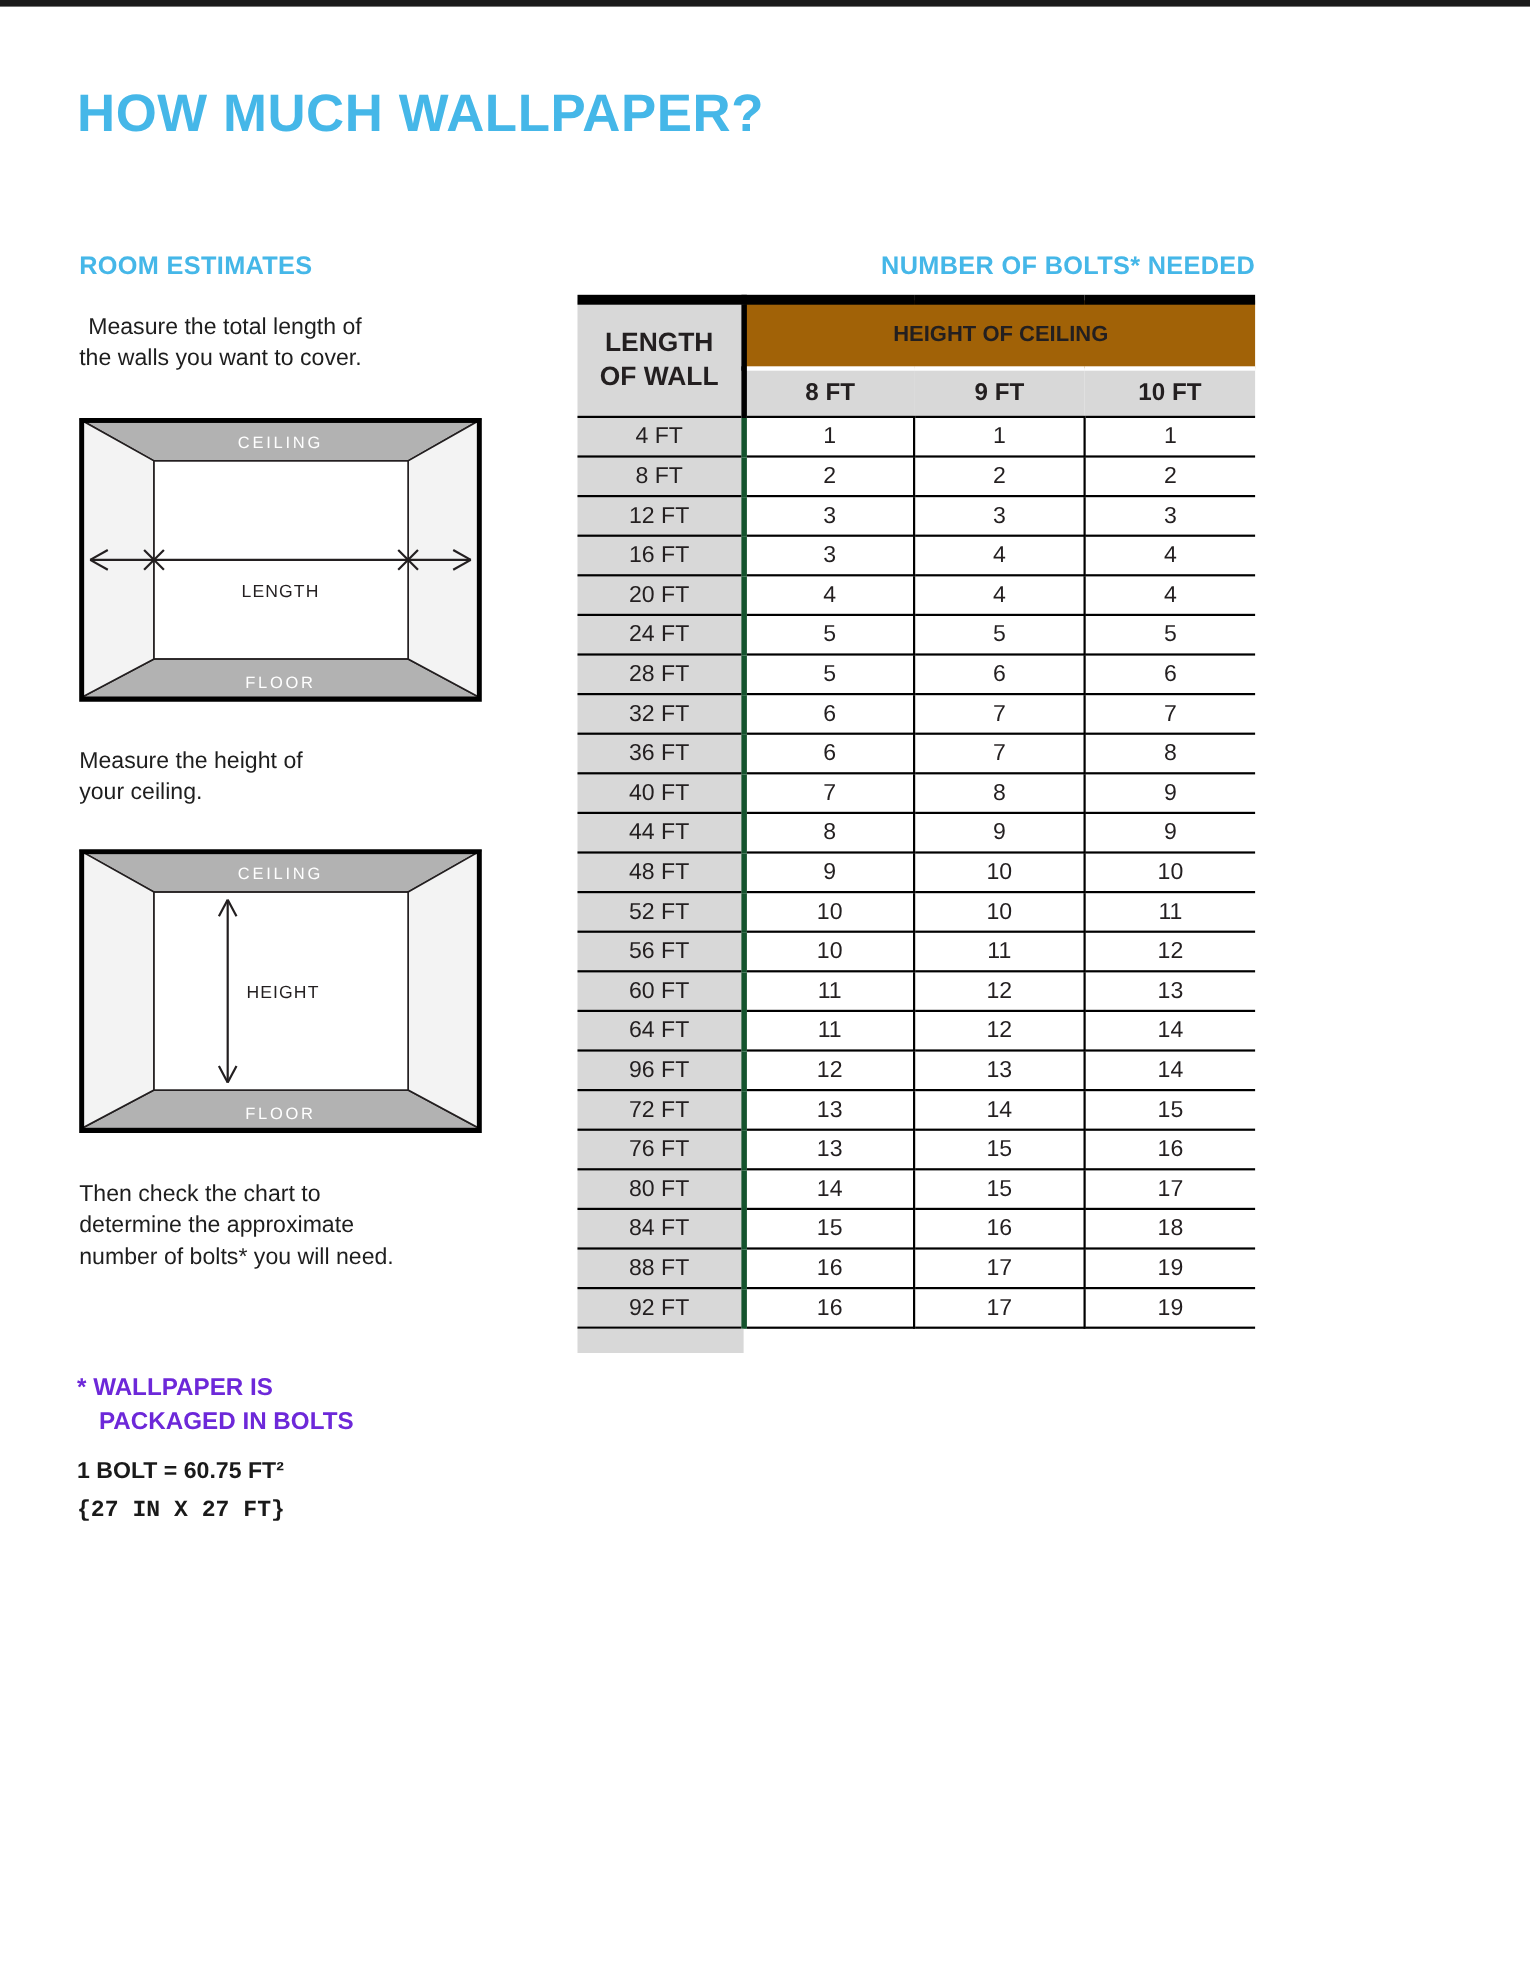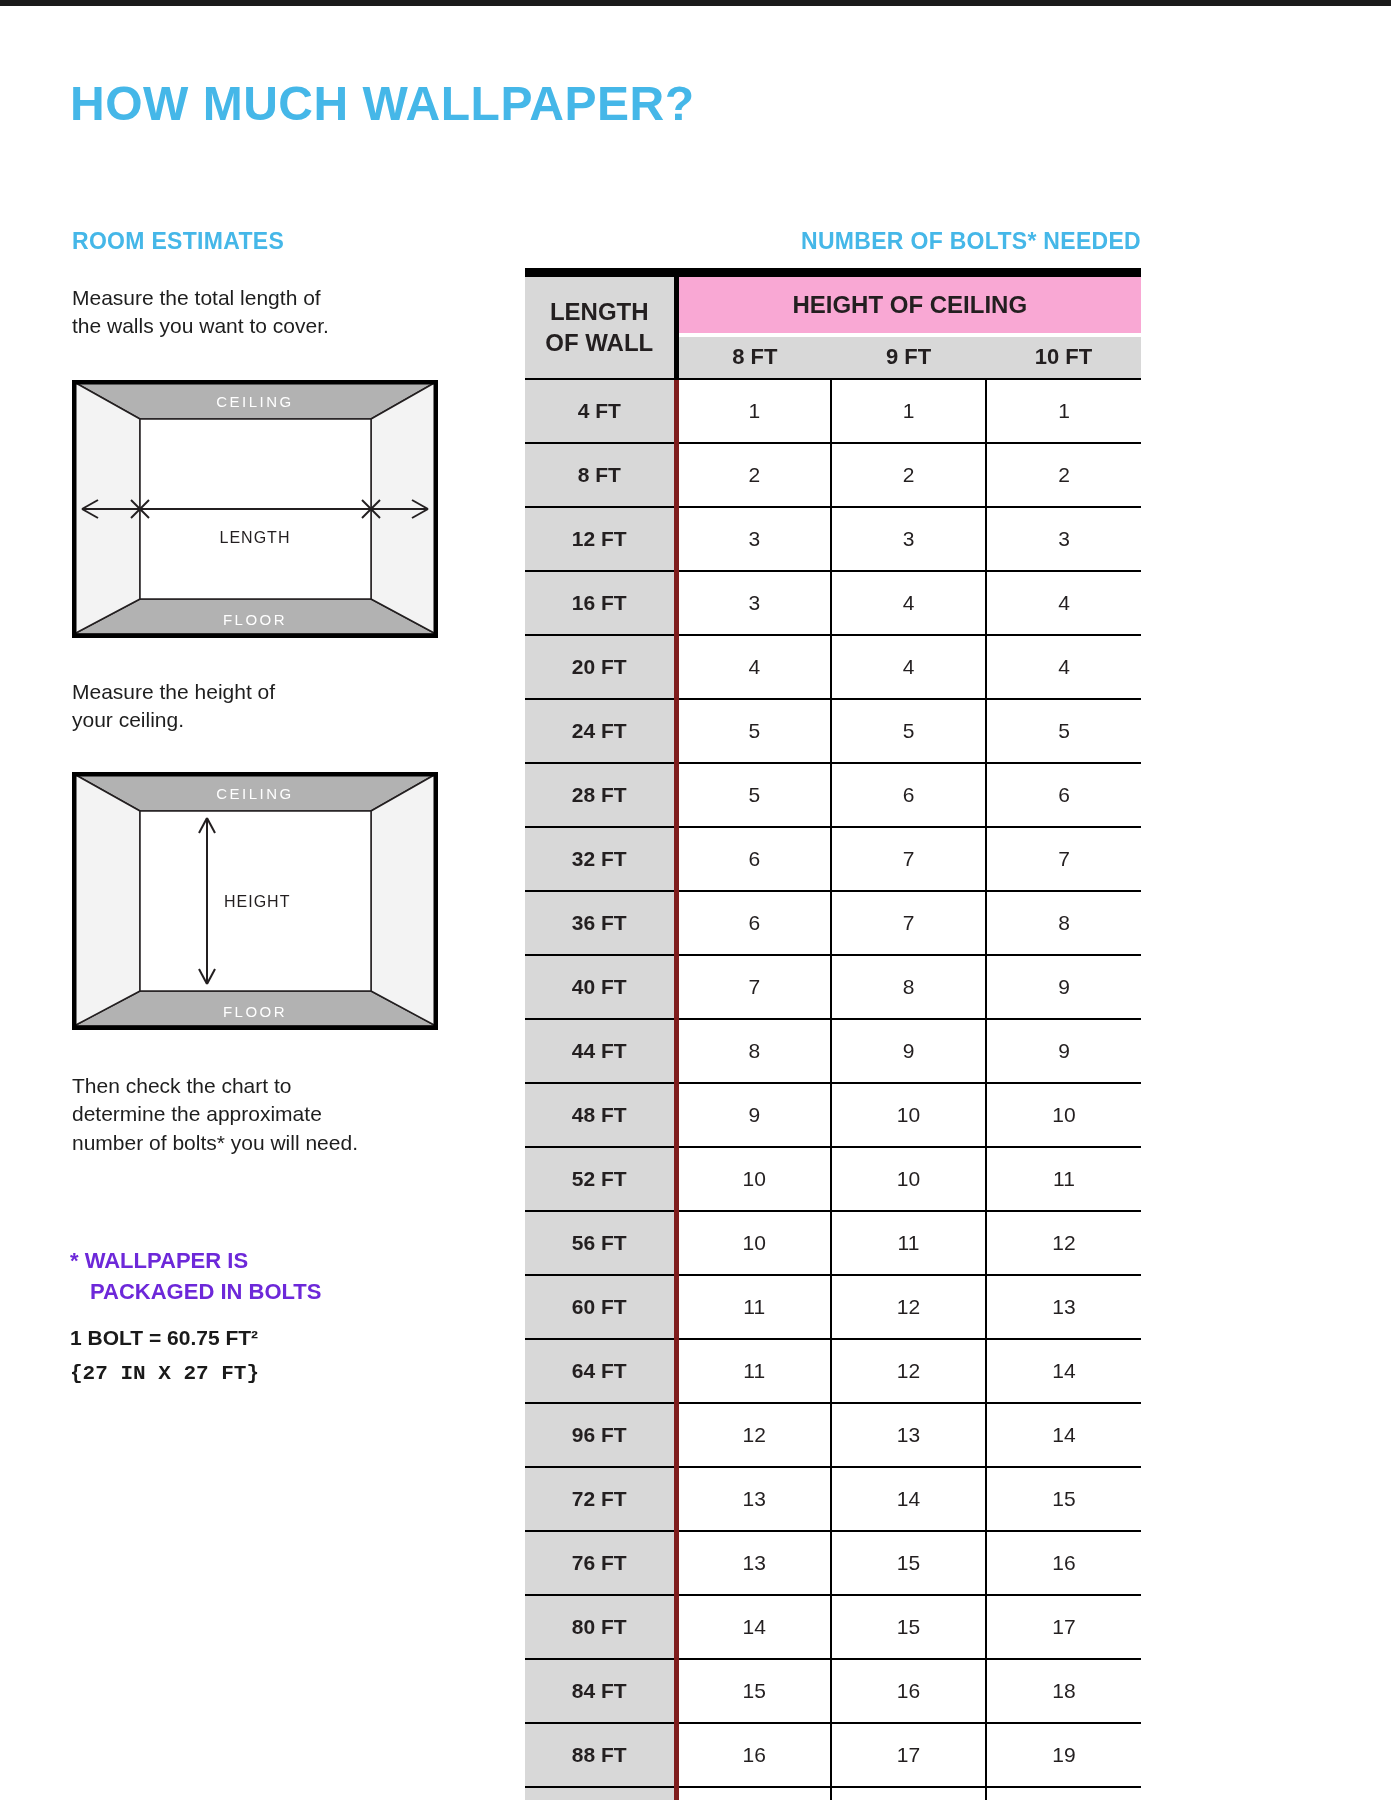--- a/index.html
+++ b/index.html
@@ -26,21 +26,21 @@
     font-size: 23px; font-weight: bold; color: #45b7e8;
     letter-spacing: 0.3px;
   }
   .room-estimates-heading { left: 72px; }
   .table-heading { left: 525px; width: 616px; text-align: right; }
   .para {
     position: absolute; left: 72px;
     font-size: 21px; line-height: 1.35; color: #1e1e1e;
     white-space: pre-line;
   }
-  .para1 { top: 284px; }
+  .para1 { top: 284px; text-align: right; }
   .para2 { top: 678px; }
   .para3 { top: 1072px; }
   .diagram { position: absolute; left: 72px; }
   .diagram1 { top: 380px; }
   .diagram2 { top: 772px; }
   .diagram .band { fill: #b2b2b2; stroke: #231f20; stroke-width: 1.5; }
   .diagram .wall { fill: #f3f3f3; stroke: #231f20; stroke-width: 1.5; }
   .diagram .backwall { fill: #ffffff; stroke: #231f20; stroke-width: 1.5; }
   .diagram .outer { fill: none; stroke: #000000; stroke-width: 5; }
   .diagram .arrowline line { stroke: #231f20; stroke-width: 2; }
@@ -70,33 +70,33 @@
   .bolts-table col.c0 { width: 151px; }
   .bolts-table col.cv { width: 155px; }
   .bolts-table th, .bolts-table td { text-align: center; vertical-align: middle; }
   .bolts-table th.corner {
     background: #d8d8d8;
     border-right: 5px solid #000;
     border-bottom: 2px solid #000;
     font-size: 24px; line-height: 1.3; white-space: pre-line;
   }
   .bolts-table th.group {
-    background: #f9a8d4; height: 62px; font-size: 24px;
+    background: #a16207; height: 62px; font-size: 20px;
     border-bottom: 4px solid #ffffff;
   }
   .bolts-table th.colh {
     background: #d8d8d8; height: 44px; font-size: 22px;
     border-bottom: 2px solid #000;
   }
   .bolts-table td.rowlabel {
-    background: #d8d8d8; font-weight: bold; font-size: 21px;
-    height: 64px;
+    background: #d8d8d8; font-weight: normal; font-size: 21px;
+    height: 36px;
     border-top: 2px solid #000;
     border-bottom: 2px solid #000;
-    border-right: 5px solid #7f1d1d;
+    border-right: 5px solid #14532d;
   }
   .bolts-table td.val {
     font-size: 21px;
     border: 2px solid #000;
   }
   .bolts-table td.val:last-child { border-right: none; }
   .table-footer-strip {
     width: 151px; height: 22px; background: #d8d8d8;
   }
 </style>

